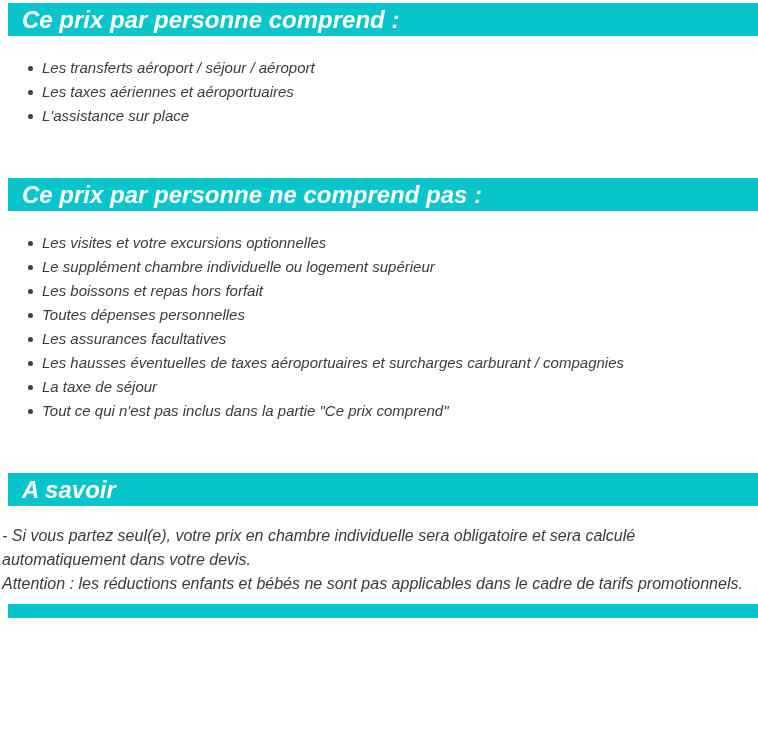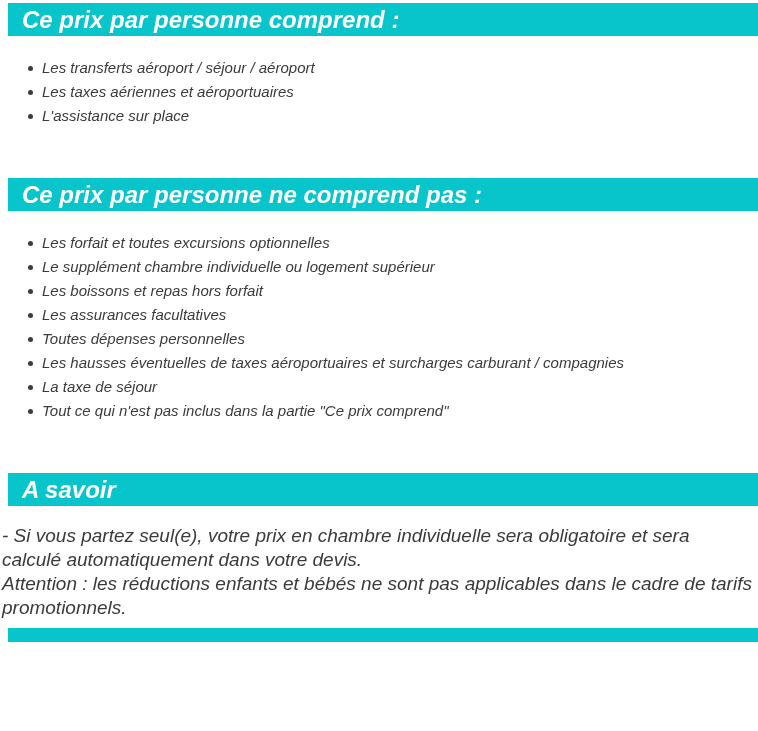--- a/index.html
+++ b/index.html
@@ -53,21 +53,21 @@
     border-radius: 50%;
     background: var(--text);
   }
 
   .notes {
     margin: 0;
     padding: 18px 6px 0 2px;
   }
   .notes p {
     margin: 0;
-    font-size: 19px;
+    font-size: 16px;
     font-style: italic;
     line-height: 24px;
     color: var(--text);
   }
 
   .bottom-bar {
     background: var(--accent);
     margin-left: 8px;
     margin-top: 8px;
     height: 14px;
@@ -86,25 +86,25 @@
     <li>Les transferts aéroport / séjour / aéroport</li>
     <li>Les taxes aériennes et aéroportuaires</li>
     <li>L'assistance sur place</li>
   </ul>
 
   <div class="section-bar">
     <span>Ce prix par personne ne comprend pas :</span>
   </div>
 
   <ul class="bullet-list">
-    <li>Les forfait et toutes excursions optionnelles</li>
+    <li>Les visites et votre excursions optionnelles</li>
     <li>Le supplément chambre individuelle ou logement supérieur</li>
     <li>Les boissons et repas hors forfait</li>
+    <li>Toutes dépenses personnelles</li>
     <li>Les assurances facultatives</li>
-    <li>Toutes dépenses personnelles</li>
     <li>Les hausses éventuelles de taxes aéroportuaires et surcharges carburant / compagnies</li>
     <li>La taxe de séjour</li>
     <li>Tout ce qui n'est pas inclus dans la partie "Ce prix comprend"</li>
   </ul>
 
   <div class="section-bar">
     <span>A savoir</span>
   </div>
 
   <div class="notes">

